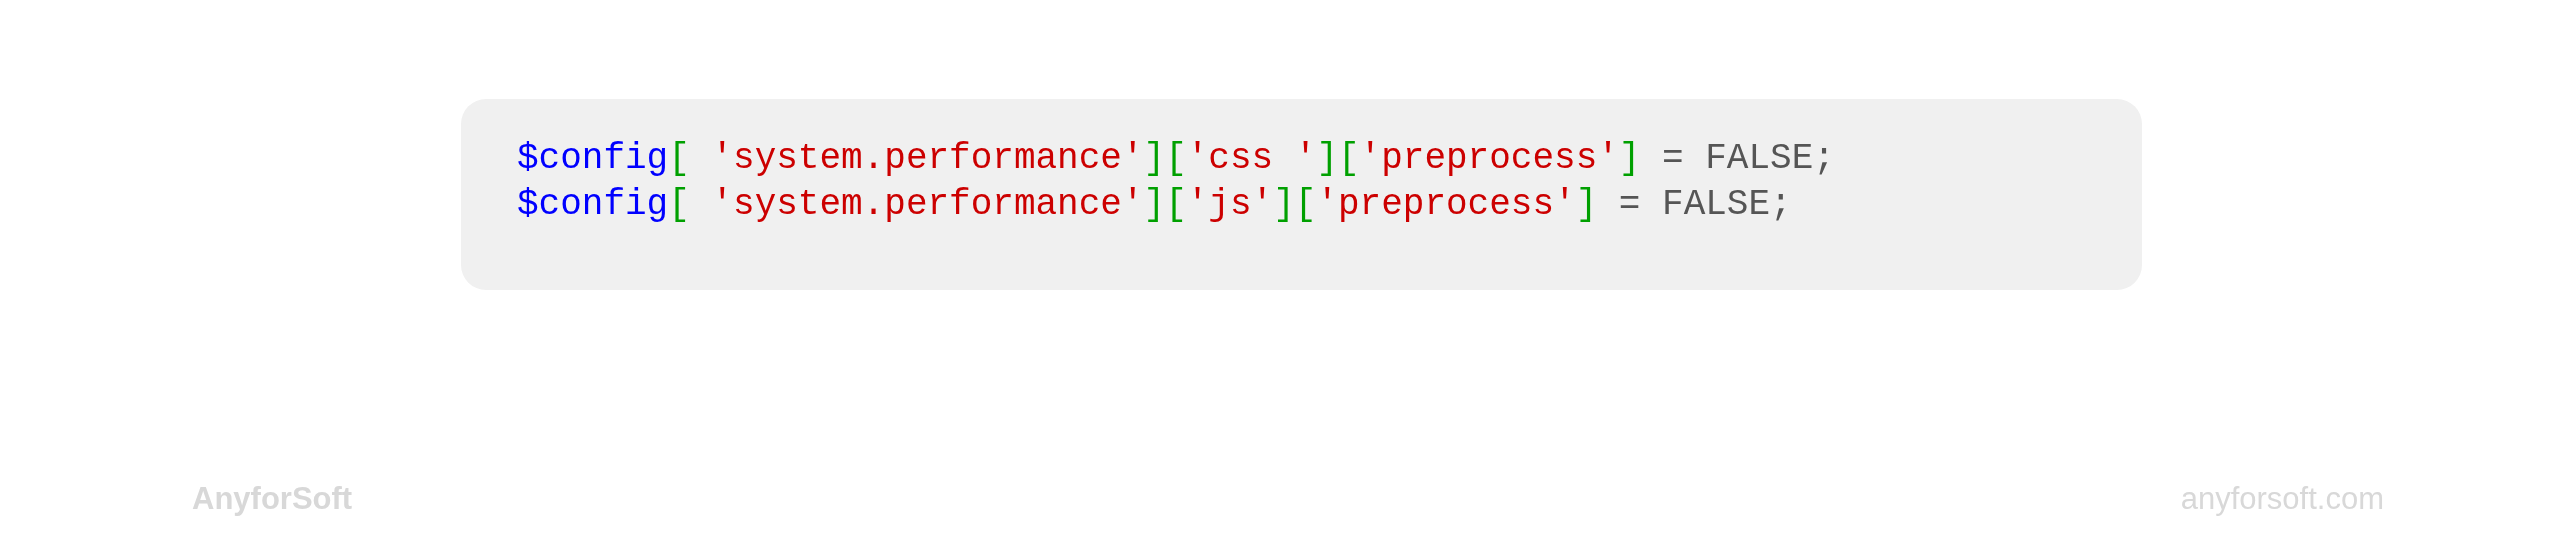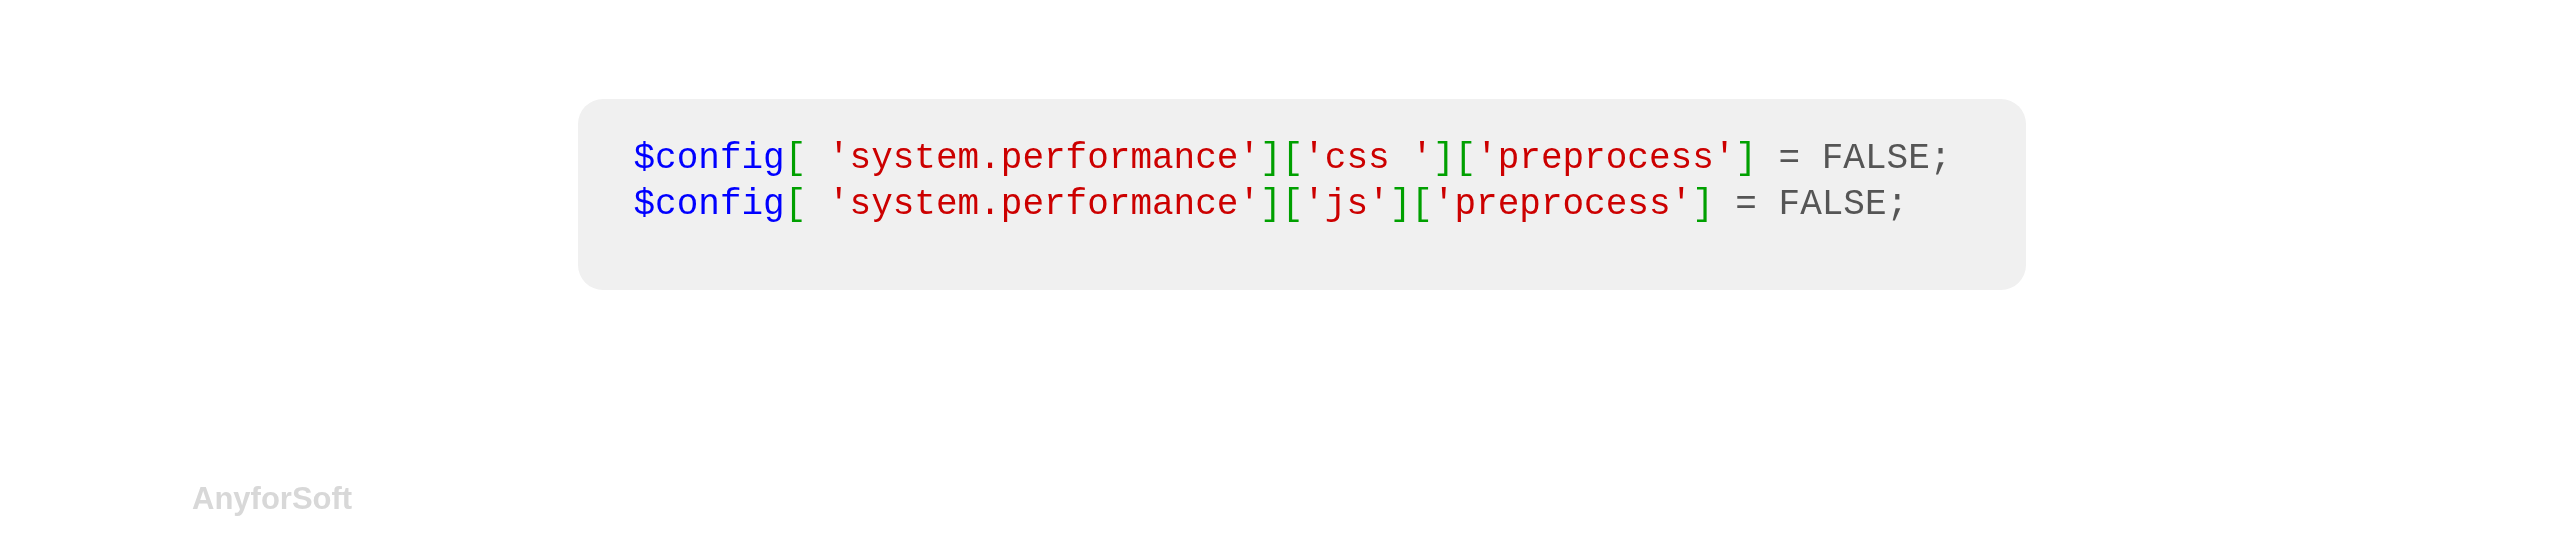--- a/index.html
+++ b/index.html
@@ -19,21 +19,21 @@
       height: 100%;
       display: flex;
       flex-direction: column;
       align-items: center;
       padding: 18.5px 0;
     }
     .spacer-top {
       height: 80px;
     }
     .code-block {
-      width: 1448px;
+      width: 1681px;
       background: #f0f0f0;
       border-radius: 25px;
       padding: 37px 56px 62px 56px;
       margin-left: 27px;
     }
     .code-line {
       font-family: 'Courier New', Consolas, monospace;
       font-size: 36px;
       line-height: 1.28;
       color: #555555;
@@ -82,14 +82,15 @@
   <div class="spacer-top"></div>
 
   <div class="code-block">
     <div class="code-line"><span class="tok-var">$config</span><span class="tok-bracket">[ </span><span class="tok-string">'system.performance'</span><span class="tok-bracket">]</span><span class="tok-bracket">[</span><span class="tok-string">'css '</span><span class="tok-bracket">]</span><span class="tok-bracket">[</span><span class="tok-string">'preprocess'</span><span class="tok-bracket">]</span><span class="tok-plain"> = FALSE;</span></div>
     <div class="code-line"><span class="tok-var">$config</span><span class="tok-bracket">[ </span><span class="tok-string">'system.performance'</span><span class="tok-bracket">]</span><span class="tok-bracket">[</span><span class="tok-string">'js'</span><span class="tok-bracket">]</span><span class="tok-bracket">[</span><span class="tok-string">'preprocess'</span><span class="tok-bracket">]</span><span class="tok-plain"> = FALSE;</span></div>
   </div>
 </div>
 
 <div class="footer">
   <div class="footer-left">AnyforSoft</div>
+  <div class="footer-right">anyforsoft.com</div>
 </div>
 
 
 </body></html>

